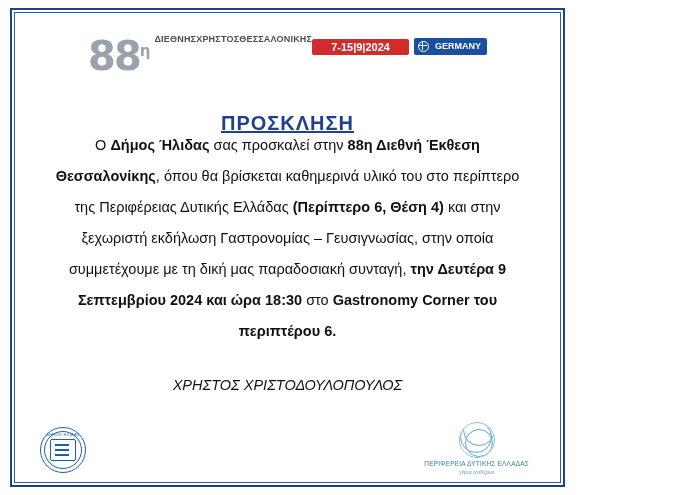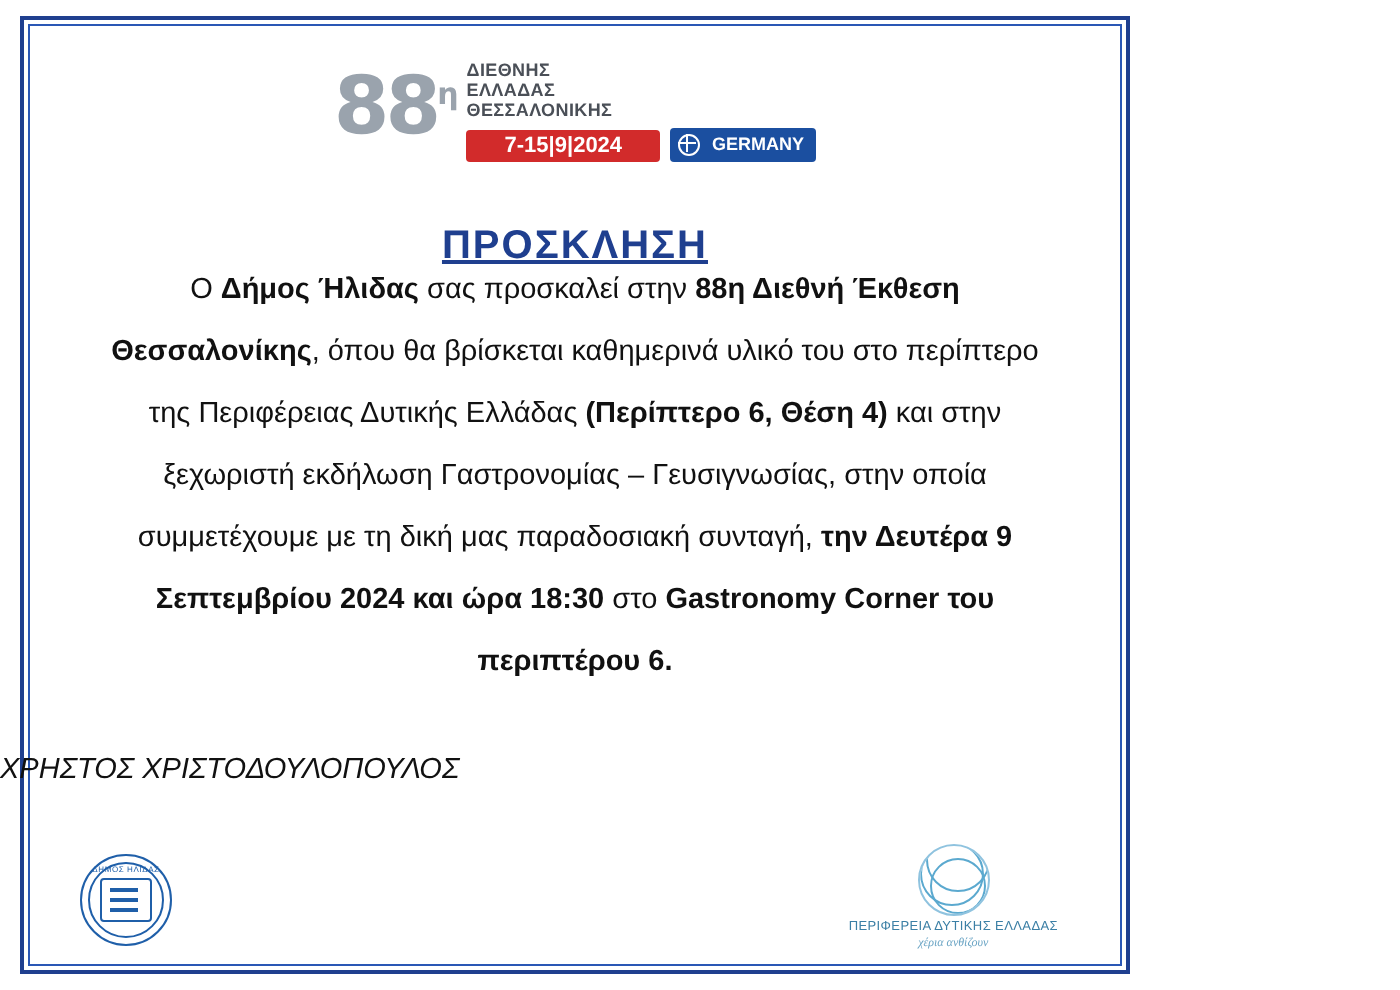--- a/index.html
+++ b/index.html
@@ -65,21 +65,21 @@
     position: relative;
   }
   .logo-88 .sup {
     font-size: 15px;
     vertical-align: super;
     color: #9aa3ad;
     letter-spacing: 0;
   }
   .logo-textcol {
     display: flex;
-    flex-direction: column;
+    flex-direction: row;
     justify-content: flex-start;
     padding-top: 3px;
   }
   .logo-line {
     font-family: "Liberation Sans", sans-serif;
     font-size: 9px;
     font-weight: bold;
     color: #4a4f57;
     line-height: 10px;
     letter-spacing: 0.2px;
@@ -182,20 +182,21 @@
     font-style: italic;
     font-weight: bold;
     color: #111111;
     line-height: 30px;
   }
   .signature-name {
     position: absolute;
     top: 377px;
     left: 0;
     right: 0;
+    text-align: center;
     font-family: "Liberation Sans", sans-serif;
     font-size: 14.5px;
     font-style: italic;
     color: #111111;
   }
 
   
   .footer-left {
     position: absolute;
     left: 40px;
@@ -309,21 +310,21 @@
 
 <div class="page">
   <div class="outer-border"></div>
   <div class="inner-border"></div>
 
   <div class="header">
     <div class="logo-wrap">
       <div class="logo-88"><span>88</span><span class="sup">η</span></div>
       <div class="logo-textcol">
         <div class="logo-line">ΔΙΕΘΝΗΣ</div>
-        <div class="logo-line">ΕΛΛΑΔΑΣ</div>
+        <div class="logo-line">ΧΡΗΣΤΟΣ</div>
         <div class="logo-line">ΘΕΣΣΑΛΟΝΙΚΗΣ</div>
         <div class="badge-row">
           <div class="date-badge">7-15|9|2024</div>
           <div class="country-badge">
             <span class="globe"></span>
             <span>GERMANY</span>
           </div>
         </div>
       </div>
     </div>

